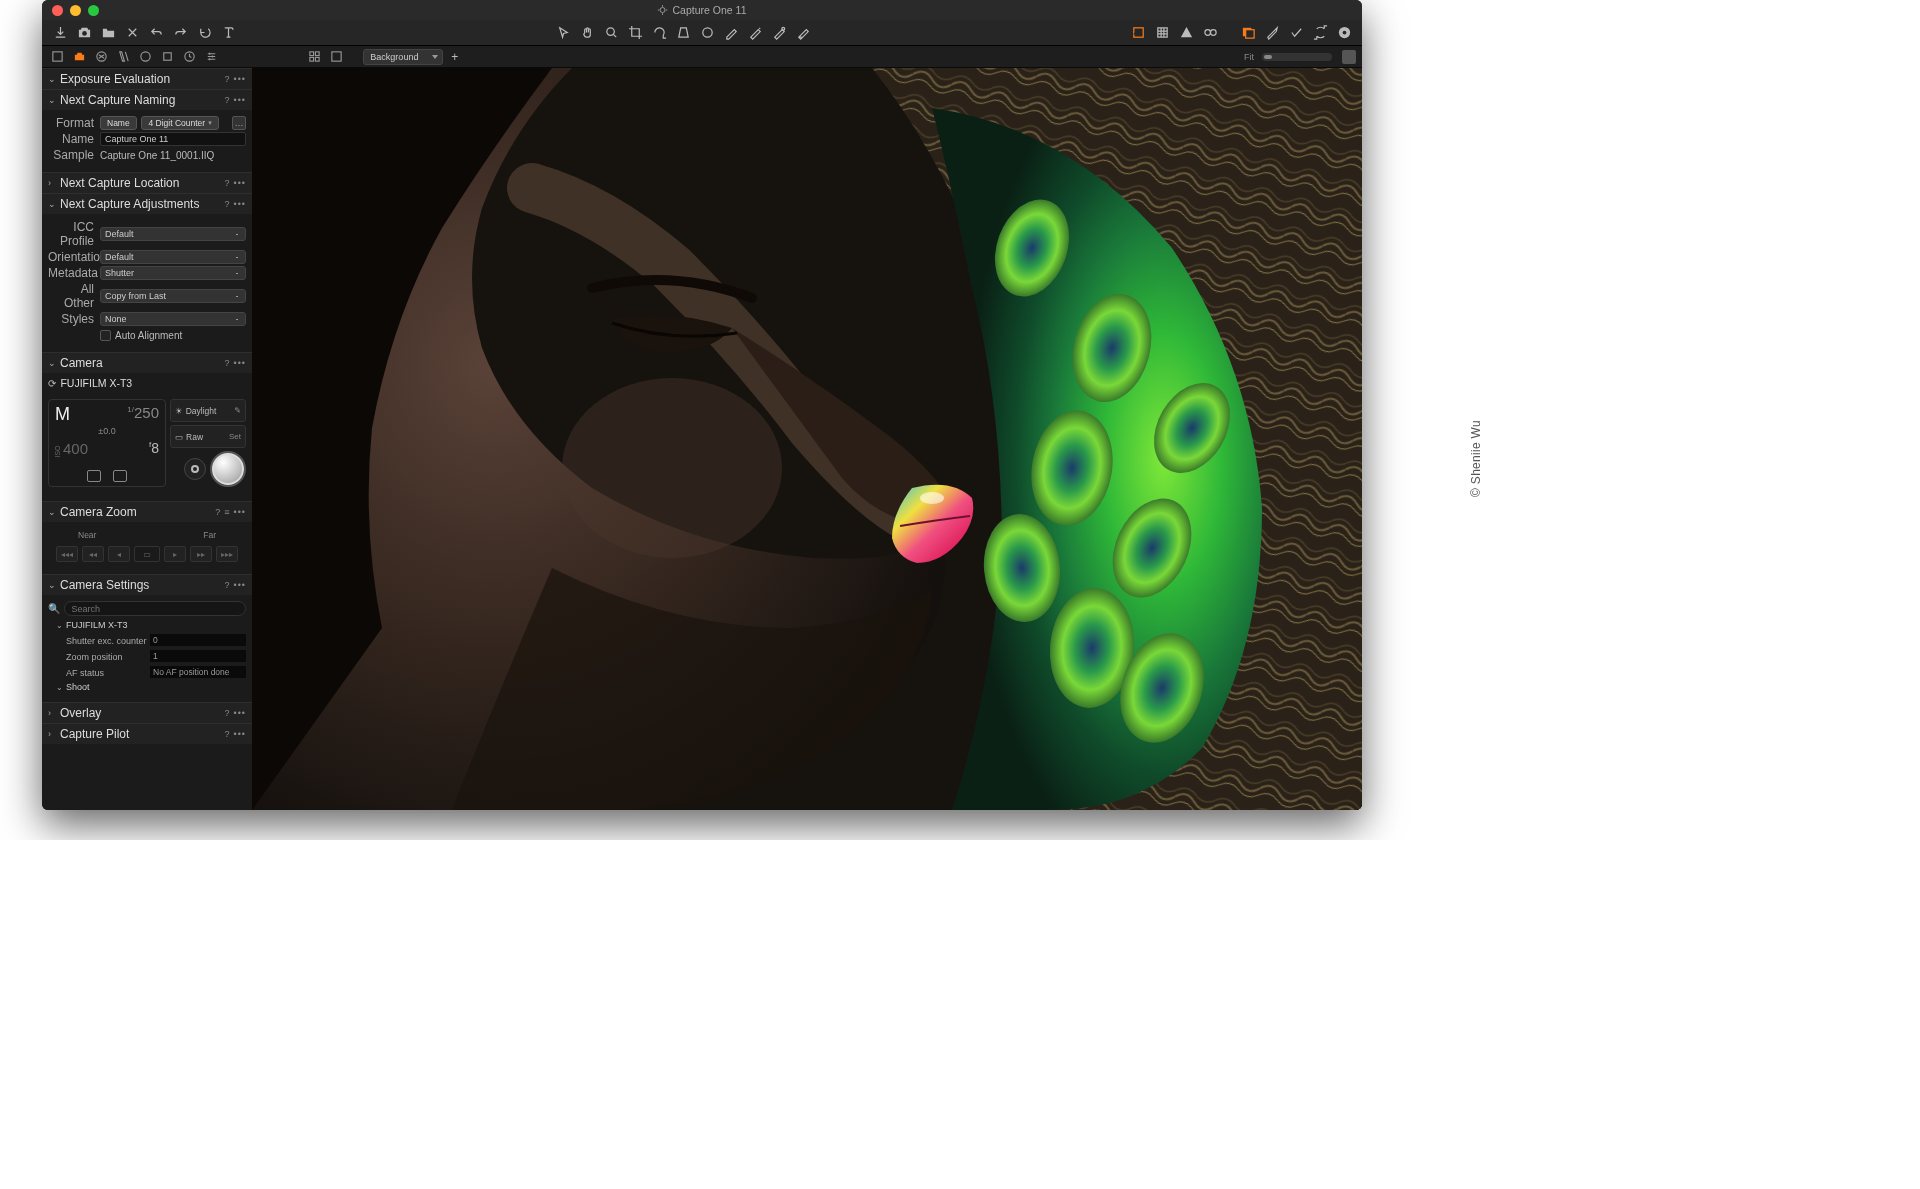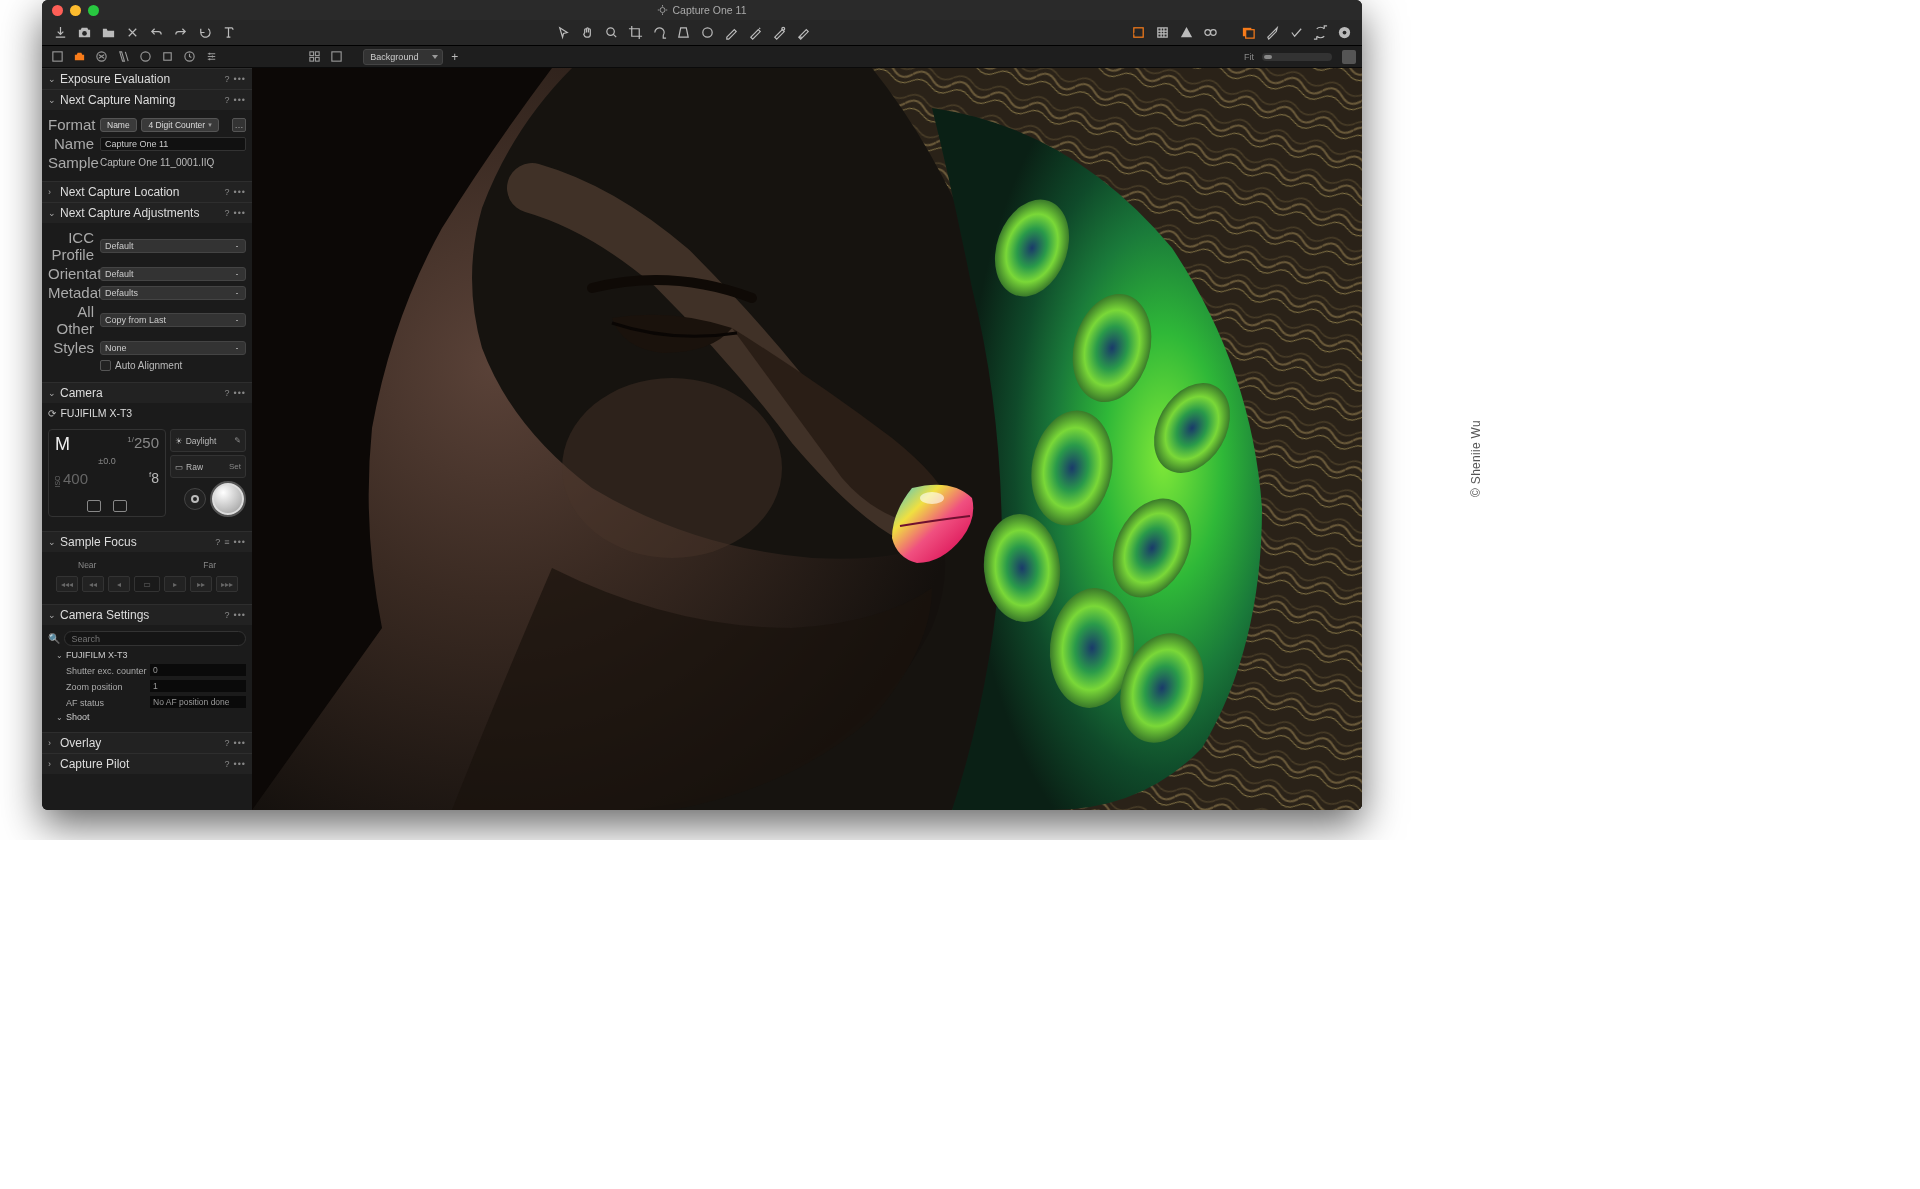--- a/index.html
+++ b/index.html
@@ -41,21 +41,21 @@
 .panel-header { display: flex; align-items: center; padding: 3px 6px; background: #222; border-top:1px solid #2e2e2e; cursor:pointer;}
 .panel-header .chev { width:8px; color:#aaa; font-size:9px; margin-right:4px;}
 .panel-header .title-text { flex:1; color:#ddd; font-size:12px;}
 .panel-header .help { color:#888; font-size:9px; margin-right:4px; cursor:pointer;}
 .panel-header .more { color:#888; font-size:9px; letter-spacing:1px; cursor:pointer;}
 .panel-body { padding: 4px 6px 8px; }
 .histogram { height: 50px; background:#151515; position:relative; overflow:hidden; border:1px solid #333;}
 .histo-info { display:flex; justify-content:space-between; color:#888; font-size:8.5px; margin-top:2px;}
 .gradient-bar { height:6px; margin-top:4px; background:linear-gradient(to right, #555 0%, #555 50%, #c4d43a 60%, #f0d030 75%, #f0a030 85%, #e03030 100%);}
 .form-row { display:flex; align-items:center; margin:2px 0; min-height:14px;}
-.form-row .lbl { width:52px; text-align:right; color:#aaa; font-size:15px; padding-right:6px;}
+.form-row .lbl { width:52px; text-align:right; color:#aaa; font-size:12px; padding-right:6px;}
 .form-row .val { flex:1; }
 .token { display:inline-flex; align-items:center; background:#3a3a3a; border:1px solid #555; border-radius:3px; padding:1px 6px; font-size:8.5px; color:#ddd; margin-right:2px;}
 .token .dd { margin-left:3px; font-size:7px; color:#999;}
 .sq-btn { width:14px; height:14px; background:#333; border:1px solid #555; border-radius:2px; color:#aaa; font-size:9px; display:inline-flex; align-items:center; justify-content:center; cursor:pointer;}
 .text-input { flex:1; height:14px; background:#111; border:1px solid #333; border-radius:2px; color:#ccc; font-size:9px; padding:0 4px;}
 .static-val { color:#bbb; font-size:10px;}
 .select { flex:1; height:14px; background:#333; border:1px solid #444; border-radius:3px; color:#ccc; font-size:9px; padding:0 4px; position:relative; display:flex; align-items:center; cursor:pointer;}
 .select::after { content:""; position:absolute; right:4px; top:3px; width:6px; height:7px; background:linear-gradient(#999,#999) center/5px 1px no-repeat; clip-path:polygon(50% 0, 100% 35%, 0 35%, 0 65%, 100% 65%, 50% 100%); }
 .checkbox { width:11px; height:11px; border:1px solid #555; background:#222; border-radius:2px; margin-right:4px;}
 .camera-name-row { display:flex; align-items:center; padding:4px 6px; }
@@ -404,21 +404,21 @@
           </div>
         <div class="form-row">
             <span class="lbl">Orientation</span>
             <div class="select">
               <span>Default</span>
             </div>
           </div>
         <div class="form-row">
             <span class="lbl">Metadata</span>
             <div class="select">
-              <span>Defaults</span>
+              <span>Shutter</span>
             </div>
           </div>
         <div class="form-row">
             <span class="lbl">All Other</span>
             <div class="select">
               <span>Copy from Last</span>
             </div>
           </div>
         <div class="form-row">
             <span class="lbl">Styles</span>
@@ -465,21 +465,21 @@
                   <span class="dot"></span>
                 </div>
               <div class="capture-btn"></div>
             </div>
           </div>
         </div>
       </div>
 
       <div class="panel-header">
         <span class="chev">⌄</span>
-        <span class="title-text">Sample Focus</span>
+        <span class="title-text">Camera Zoom</span>
         <span class="help">?</span>
         <span class="help">≡</span>
         <span class="more">•••</span>
       </div>
       <div class="panel-body">
         <div class="focus-slider">
           <span>Near</span>
           <span>Far</span>
         </div>
         <div class="focus-controls">

